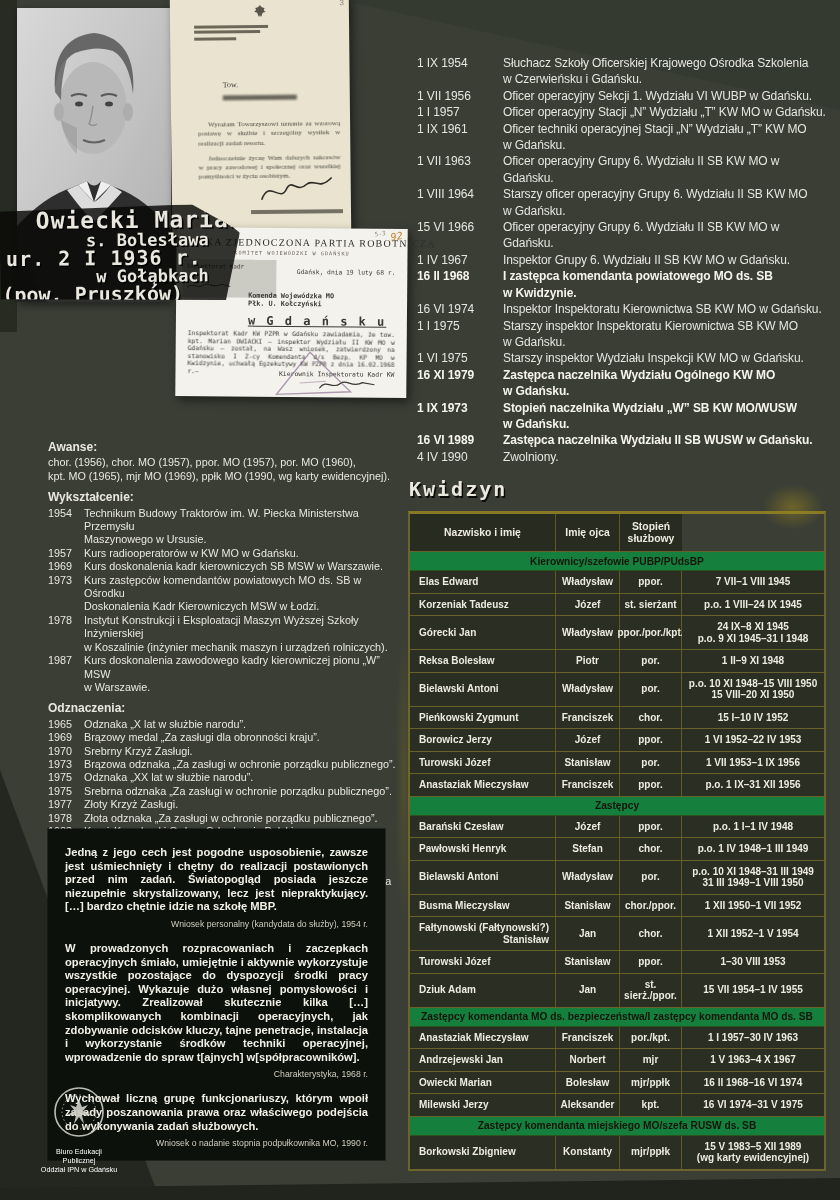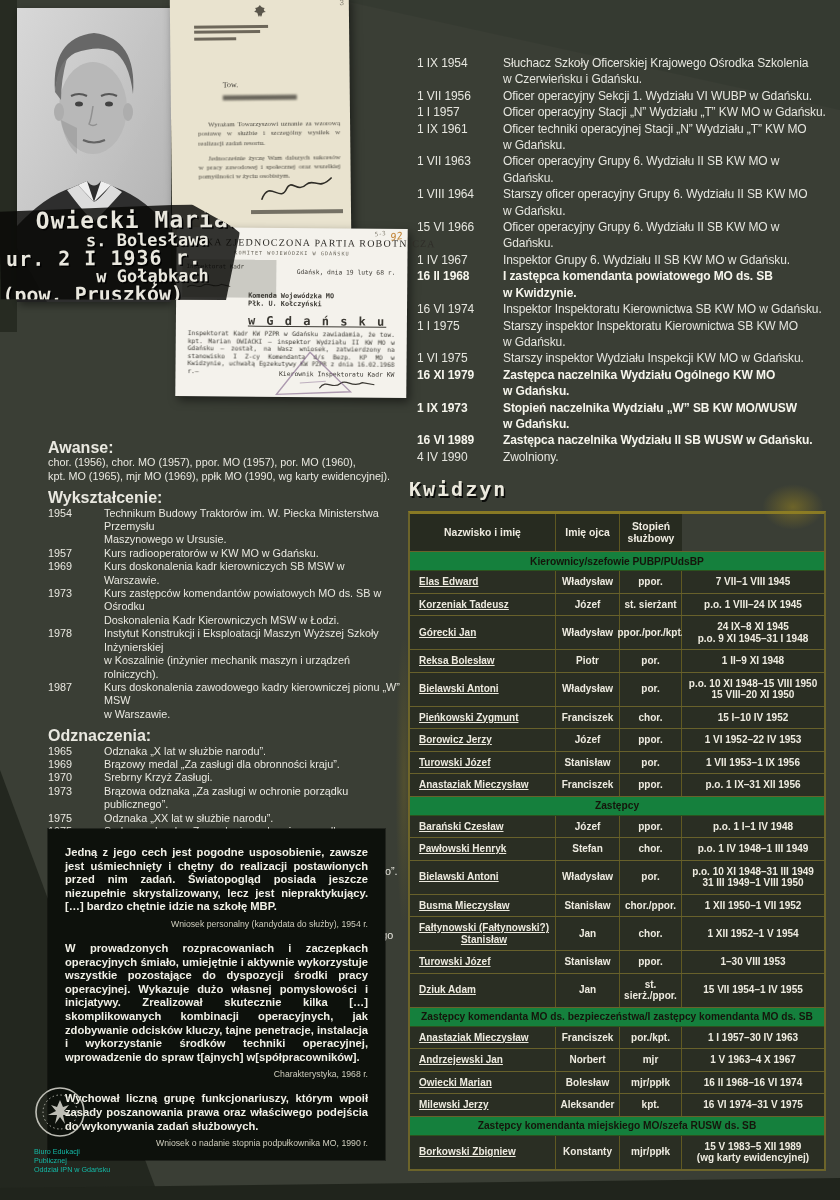--- a/index.html
+++ b/index.html
@@ -66,48 +66,48 @@
 
   
   .timeline{position:absolute;left:417px;top:55px;width:412px;z-index:3;color:#e6e6df;font-size:12px;line-height:16.4px;letter-spacing:-.1px;}
   .tl-entry{display:flex;}
   .tl-date{width:86px;flex:none;}
   .tl-text{flex:1;white-space:pre-line;}
   .tl-entry.bold{font-weight:bold;color:#f6f5ec;}
 
   
   .left-sections{position:absolute;left:48px;top:441px;width:352px;z-index:3;color:#e9e8e0;font-size:10.8px;line-height:13.4px;}
-  .sec-heading{font-weight:bold;font-size:16px;margin:8px 0 2px;}
+  .sec-heading{font-weight:bold;font-size:12px;margin:8px 0 2px;}
   .sec-heading.first{margin-top:0;}
   .plain-lines{white-space:pre-line;}
-  .sec-item{display:flex;gap:20px;}
+  .sec-item{display:flex;}
   .sec-item .yr{width:36px;flex:none;}
   .sec-item .tx{flex:1;white-space:pre-line;}
 
   
   .quote-box{position:absolute;left:48px;top:829px;width:337px;box-sizing:border-box;background:#0d110c;padding:17px 17px 10px;z-index:4;box-shadow:0 0 0 1px rgba(0,0,0,.4);}
   .quote-text{font-weight:bold;font-size:11.2px;line-height:13.6px;text-align:justify;color:#f1f0e7;margin:0;}
   .quote-source{font-size:8.7px;text-align:right;color:#cfcdbd;margin:5px 0 13px;}
   .quote-source.last{margin-bottom:2px;}
 
   
   .kwidzyn-title{position:absolute;left:409px;top:477px;z-index:3;font-family:"DejaVu Sans Mono",monospace;font-weight:bold;font-size:20px;letter-spacing:2px;color:#ebe9dd;text-shadow:1.5px 1.5px 0 rgba(0,0,0,.8);}
   .staff-table{position:absolute;left:408px;top:511px;width:418px;box-sizing:border-box;z-index:3;
                border:2px solid rgba(150,132,34,.55);border-top:3px solid rgba(150,132,34,.85);}
   .t-row{display:grid;grid-template-columns:146px 64px 62px 1fr;border-bottom:1px solid rgba(150,132,34,.5);}
   .t-row:last-child{border-bottom:none;}
   .t-cell{border-right:1px solid rgba(150,132,34,.5);background:#2a2e23;color:#eeebe0;font-weight:bold;font-size:10px;line-height:11.5px;
           padding:5px 4px;display:flex;align-items:center;justify-content:center;text-align:center;white-space:pre-line;}
   .t-cell:last-child{border-right:none;}
-  .t-cell.name{justify-content:flex-start;text-align:center;padding-left:9px;text-decoration:underline;}
+  .t-cell.name{justify-content:flex-start;text-align:right;padding-left:9px;}
   .t-head .t-cell{font-size:10.4px;padding:7px 3px;background:#272b20;}
   .t-band{background:#15803d;color:#15150b;font-weight:bold;font-size:10.2px;text-align:center;padding:3.5px 2px;border-bottom:1px solid rgba(60,52,10,.6);}
 
   
-  .footer-logo{position:absolute;left:34px;top:1086px;width:78px;z-index:6;text-align:left;color:#14b8a6;}
+  .footer-logo{position:absolute;left:40px;top:1086px;width:78px;z-index:6;text-align:center;color:#ffffff;}
   .footer-logo .lines{font-size:7.2px;line-height:9px;margin-top:5px;}
 </style>
 </head>
 <body>
 
 <div class="poster">
 
   <div class="shade-tr"></div>
   <div class="edge-left"></div>
   <div class="shade-bl"></div>

